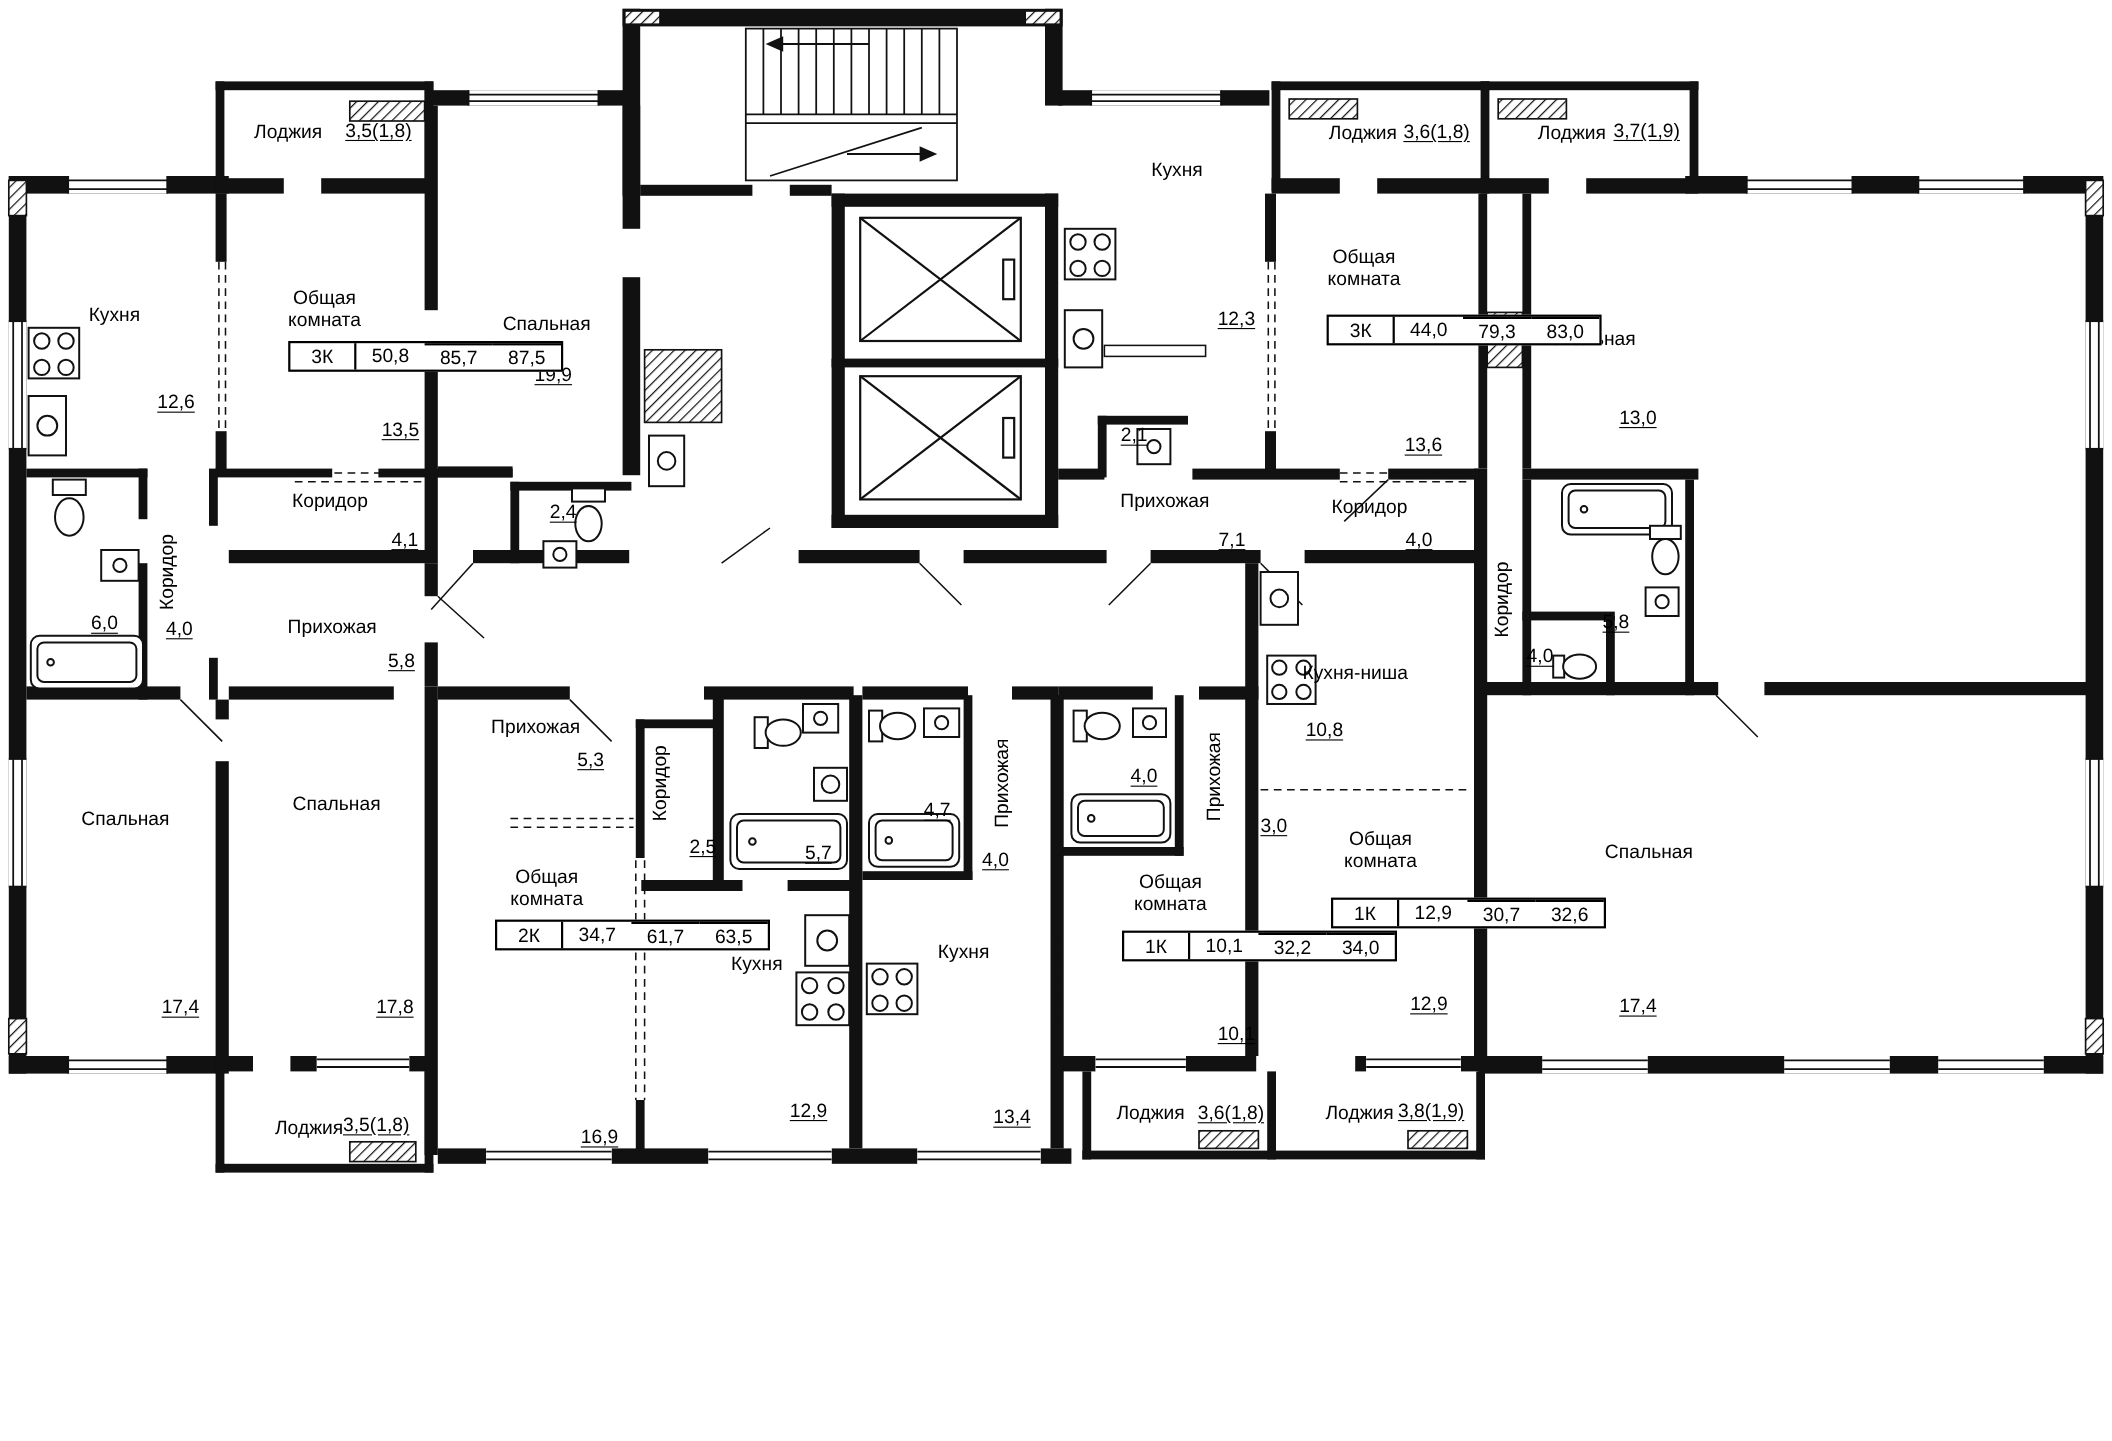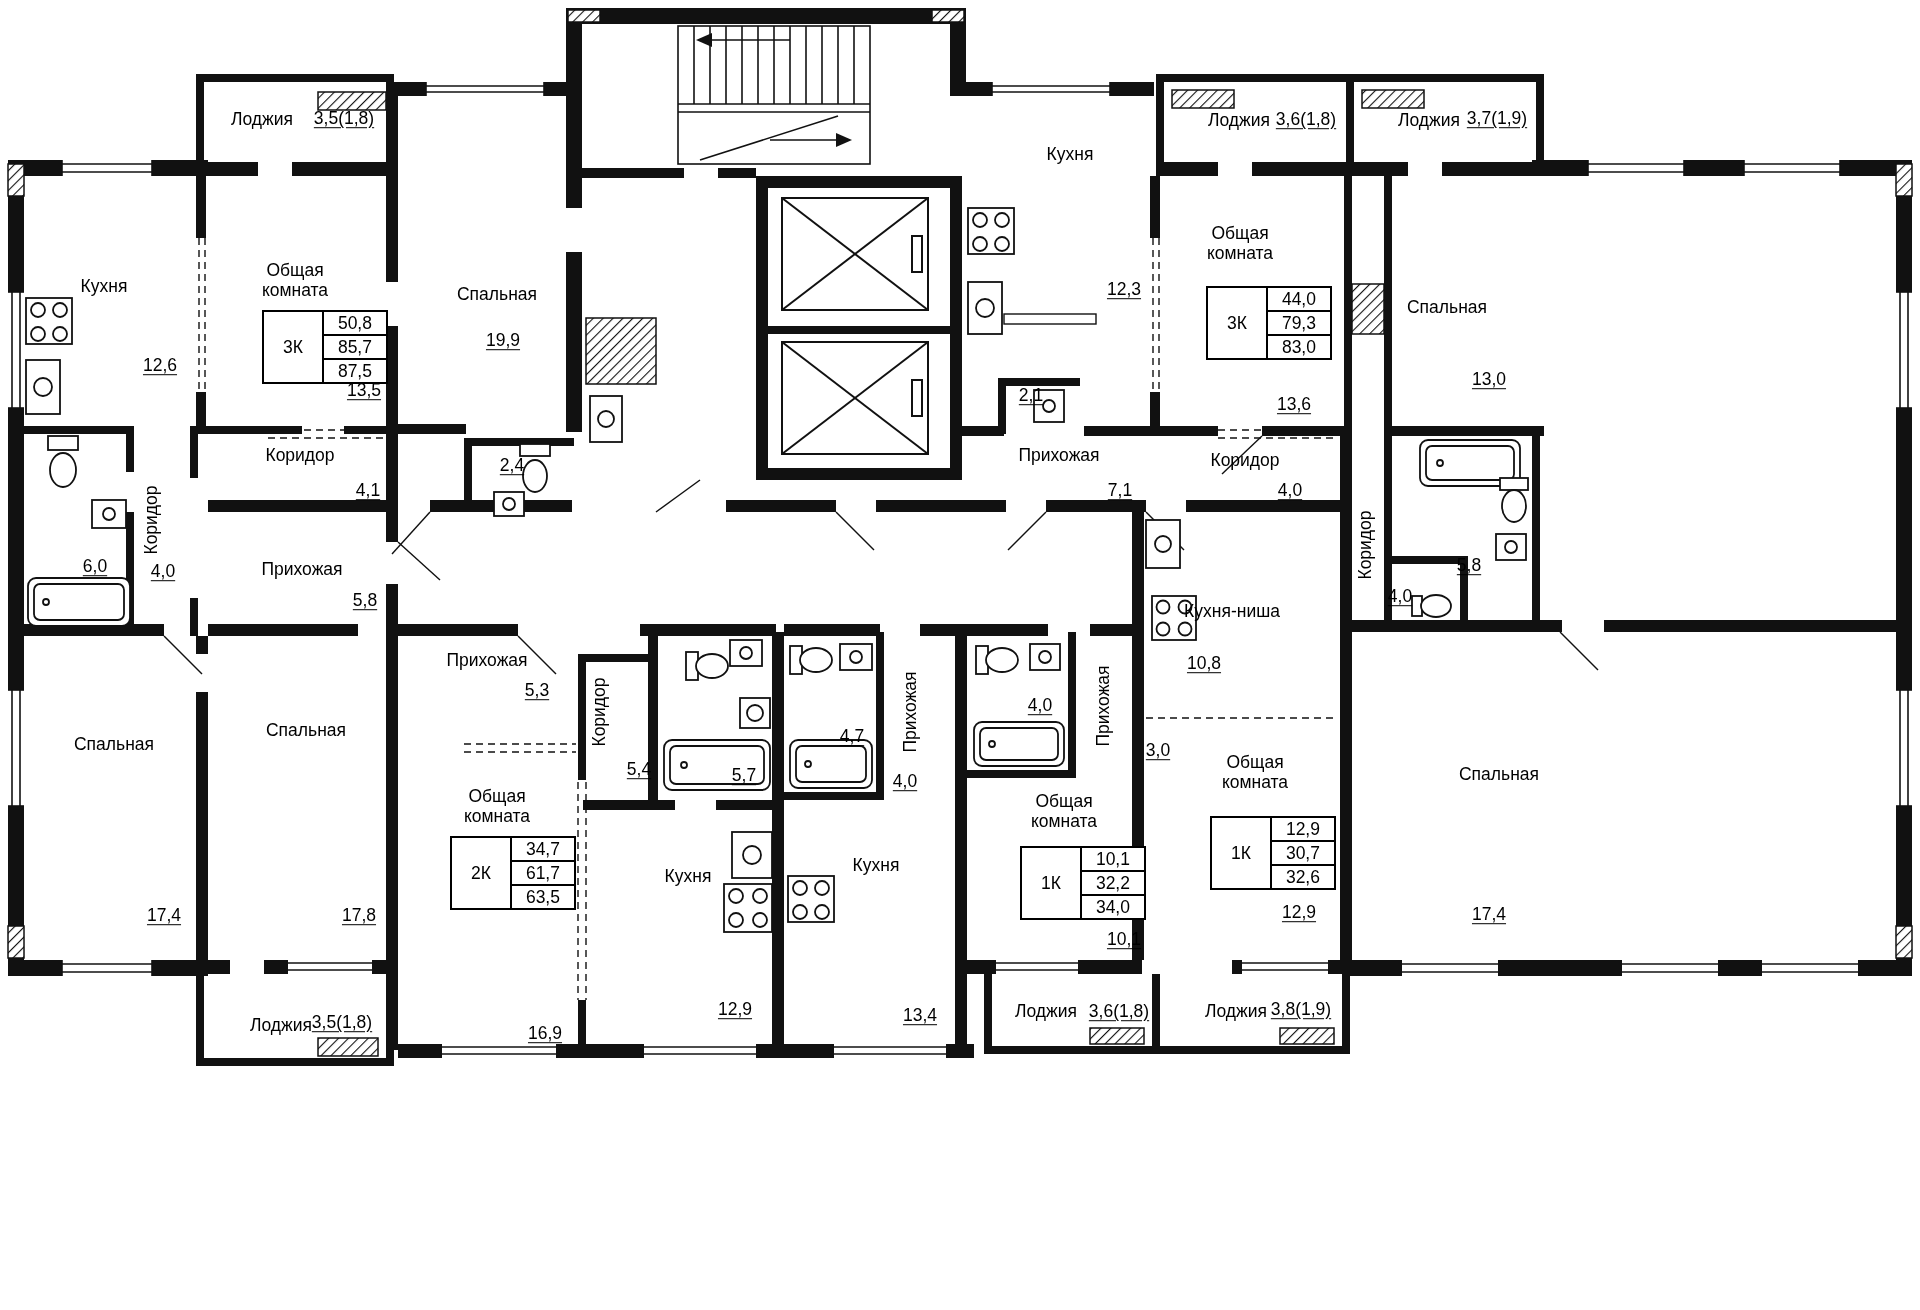--- a/index.html
+++ b/index.html
@@ -6,21 +6,21 @@
   .plan{position:relative;width:1920px;height:1310px;background:#fff;overflow:hidden;
         font-family:"Liberation Sans",sans-serif;color:#000}
   svg.drawing{position:absolute;left:0;top:0;z-index:1}
   .lbl{position:absolute;z-index:4;transform:translate(-50%,-50%);
        font-size:17.5px;line-height:1.12;white-space:pre-line;text-align:center;color:#000}
   .lbl.u{text-decoration:underline;text-underline-offset:3px}
   .lbl.v{transform:translate(-50%,-50%) rotate(-90deg)}
   .apt{position:absolute;z-index:4;display:flex;align-items:stretch;border:2px solid #000;
        background:#fff;font-size:17.5px}
   .apt-type{display:flex;align-items:center;padding:0 19px;border-right:2px solid #000}
-  .apt-rows{display:flex;flex-direction:column}
+  .apt-rows{display:flex;flex-direction:row}
   .apt-row{min-width:50px;text-align:center;padding:0 6px;line-height:22px}
   .apt-row + .apt-row{border-top:2px solid #000}
   .watermark{position:absolute;left:54px;top:952px;display:flex;align-items:center;gap:16px;
              color:#c9c9c9;z-index:6}
   .wm-text{font-size:48px;font-weight:600;letter-spacing:1px}
   .wm-icon{width:58px;height:58px;stroke:#c9c9c9;fill:none;stroke-width:4}
 </style>
 </head>
 <body>
 
@@ -535,21 +535,21 @@
       <div class="lbl" style="left: 306px; top: 731px;">Спальная</div>
       <div class="lbl u" style="left: 359px; top: 916px;">17,8</div>
       <div class="lbl" style="left: 281px; top: 1026px;">Лоджия</div>
       <div class="lbl u" style="left: 342px; top: 1023px;">3,5(1,8)</div>
       <div class="lbl" style="left: 487px; top: 661px;">Прихожая</div>
       <div class="lbl u" style="left: 537px; top: 691px;">5,3</div>
       <div class="lbl v" style="left: 600px; top: 712px;">Коридор</div>
       <div class="lbl" style="left: 497px; top: 807px;">Общая
 комната</div>
       <div class="lbl u" style="left: 545px; top: 1001px; margin-top: 33px;">16,9</div>
-      <div class="lbl u" style="left: 639px; top: 770px;">5,4</div>
+      <div class="lbl u" style="left: 639px; top: 770px;">2,5</div>
       <div class="lbl u" style="left: 744px; top: 776px;">5,7</div>
       <div class="lbl" style="left: 688px; top: 877px;">Кухня</div>
       <div class="lbl u" style="left: 735px; top: 1010px;">12,9</div>
       <div class="lbl u" style="left: 852px; top: 737px;">4,7</div>
       <div class="lbl u" style="left: 905px; top: 782px;">4,0</div>
       <div class="lbl v" style="left: 911px; top: 712px;">Прихожая</div>
       <div class="lbl" style="left: 876px; top: 866px;">Кухня</div>
       <div class="lbl u" style="left: 920px; top: 1016px;">13,4</div>
       <div class="lbl u" style="left: 1040px; top: 706px;">4,0</div>
       <div class="lbl" style="left: 1064px; top: 812px;">Общая

